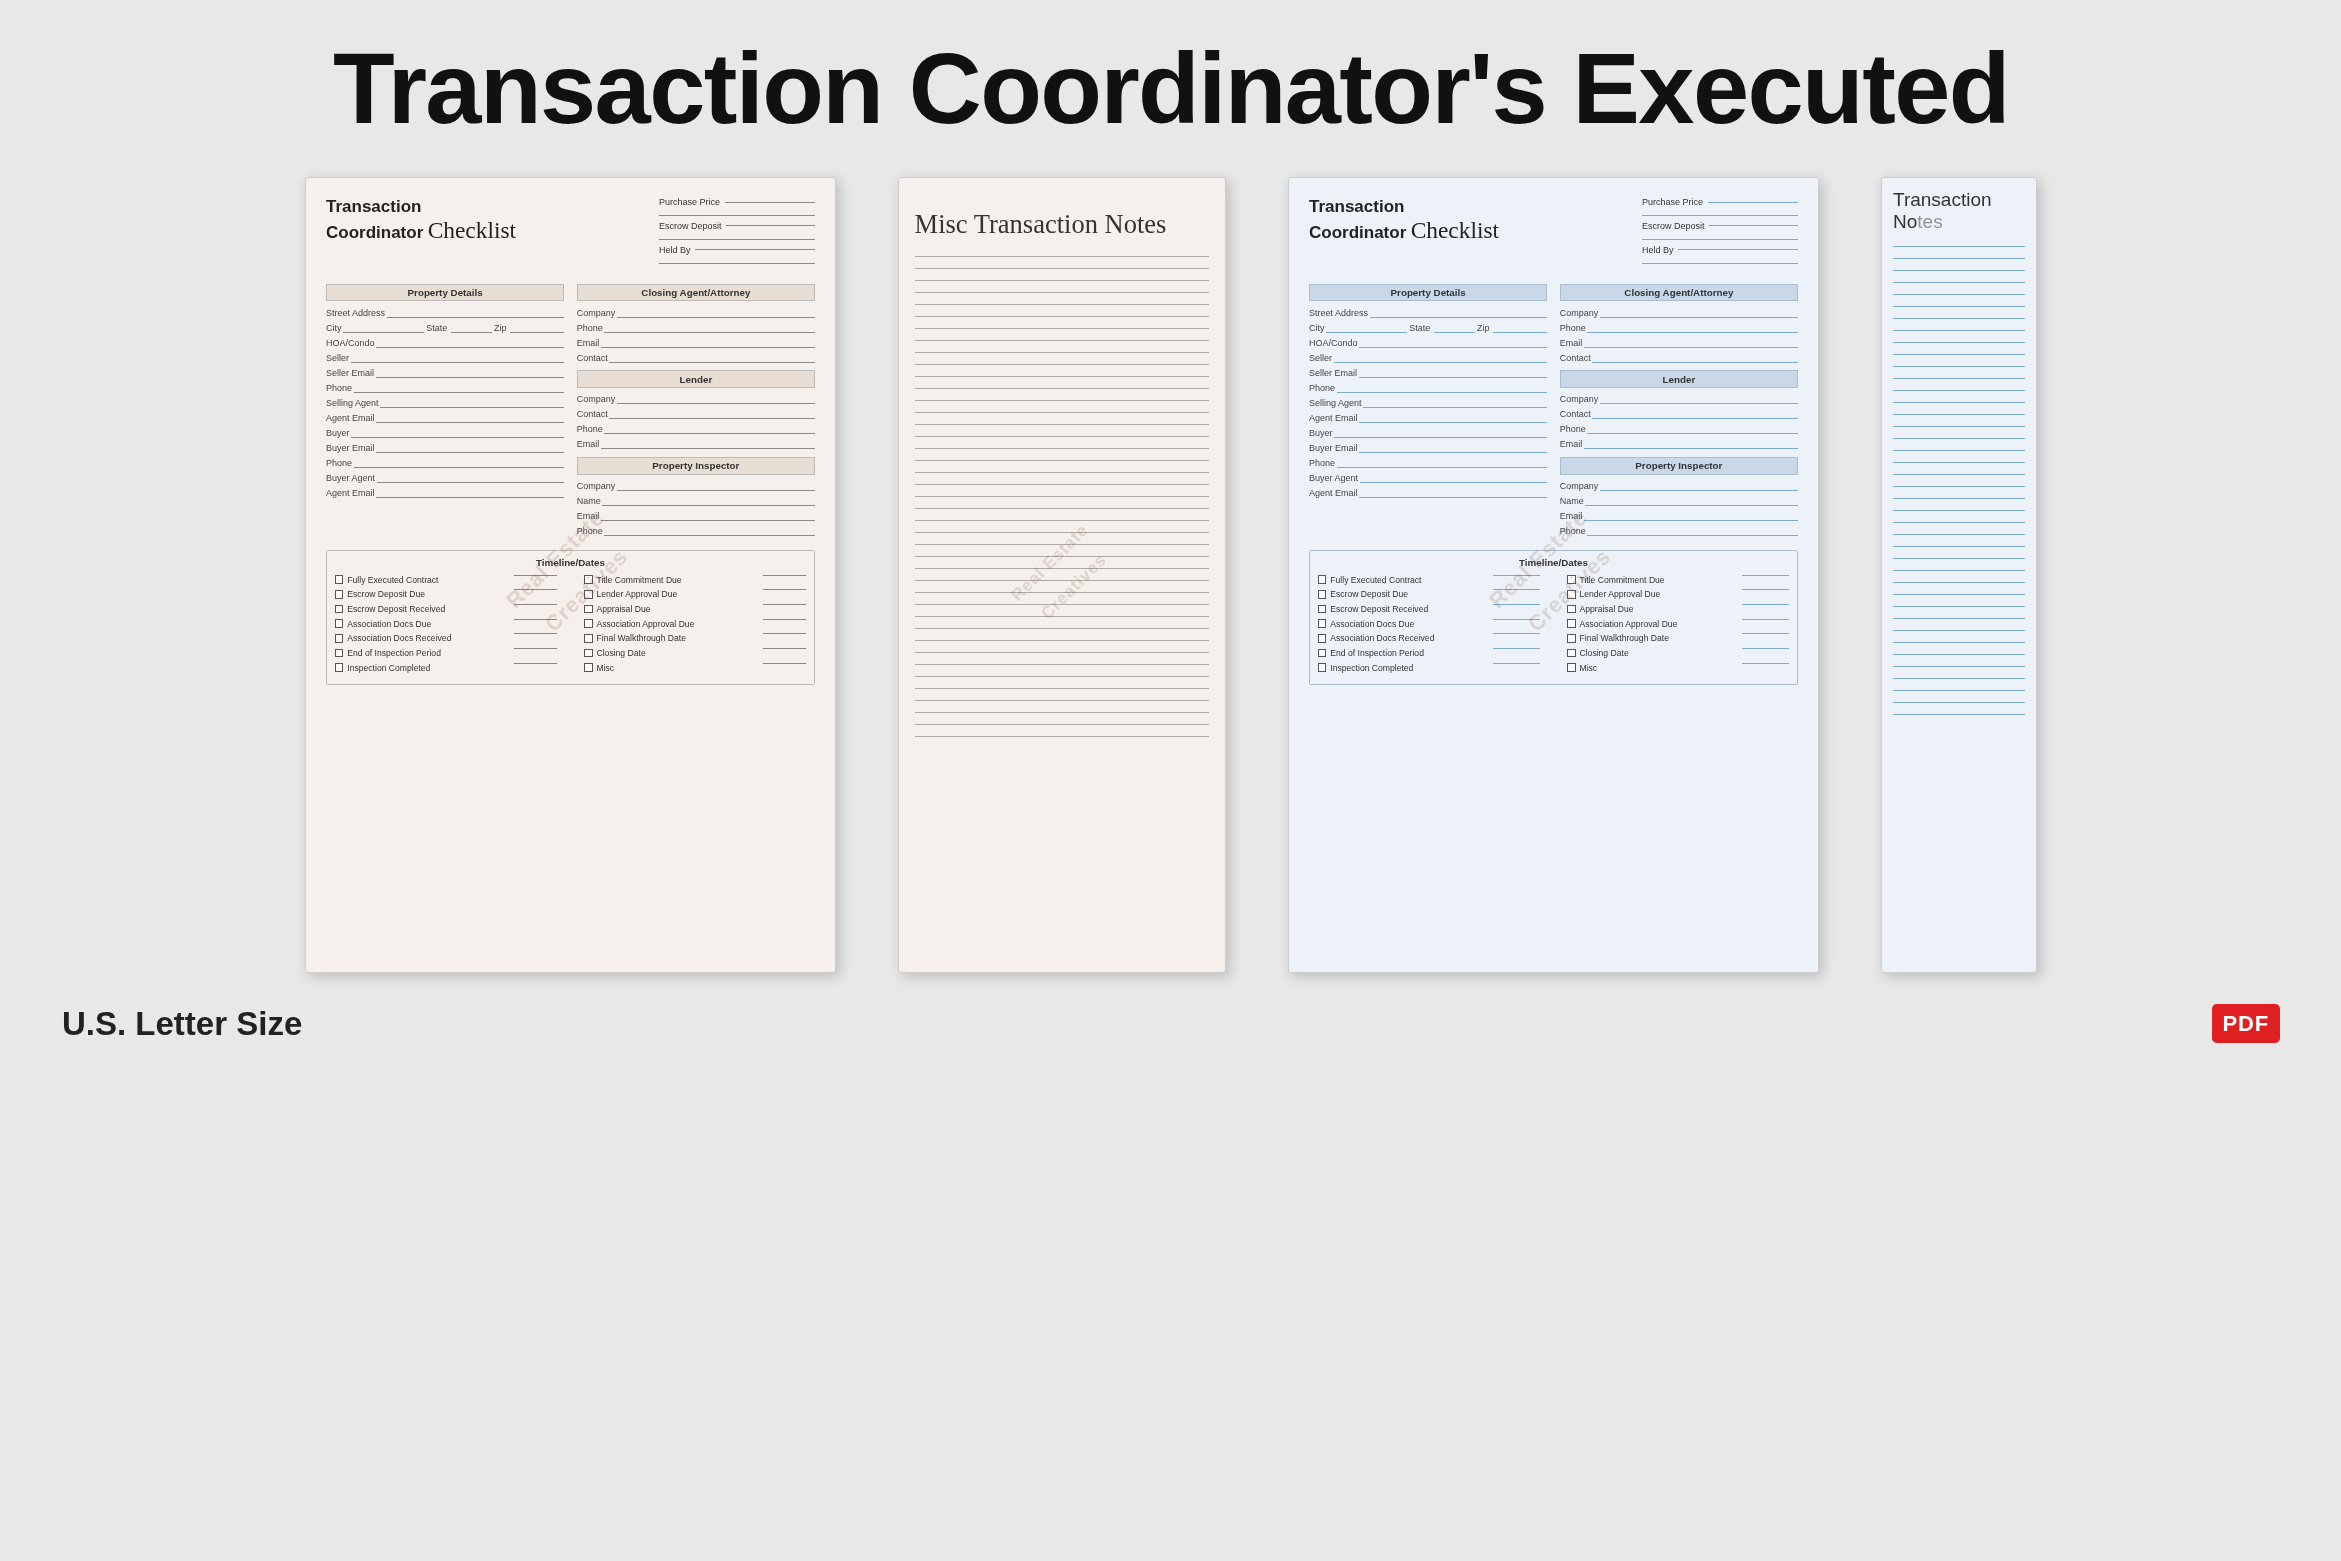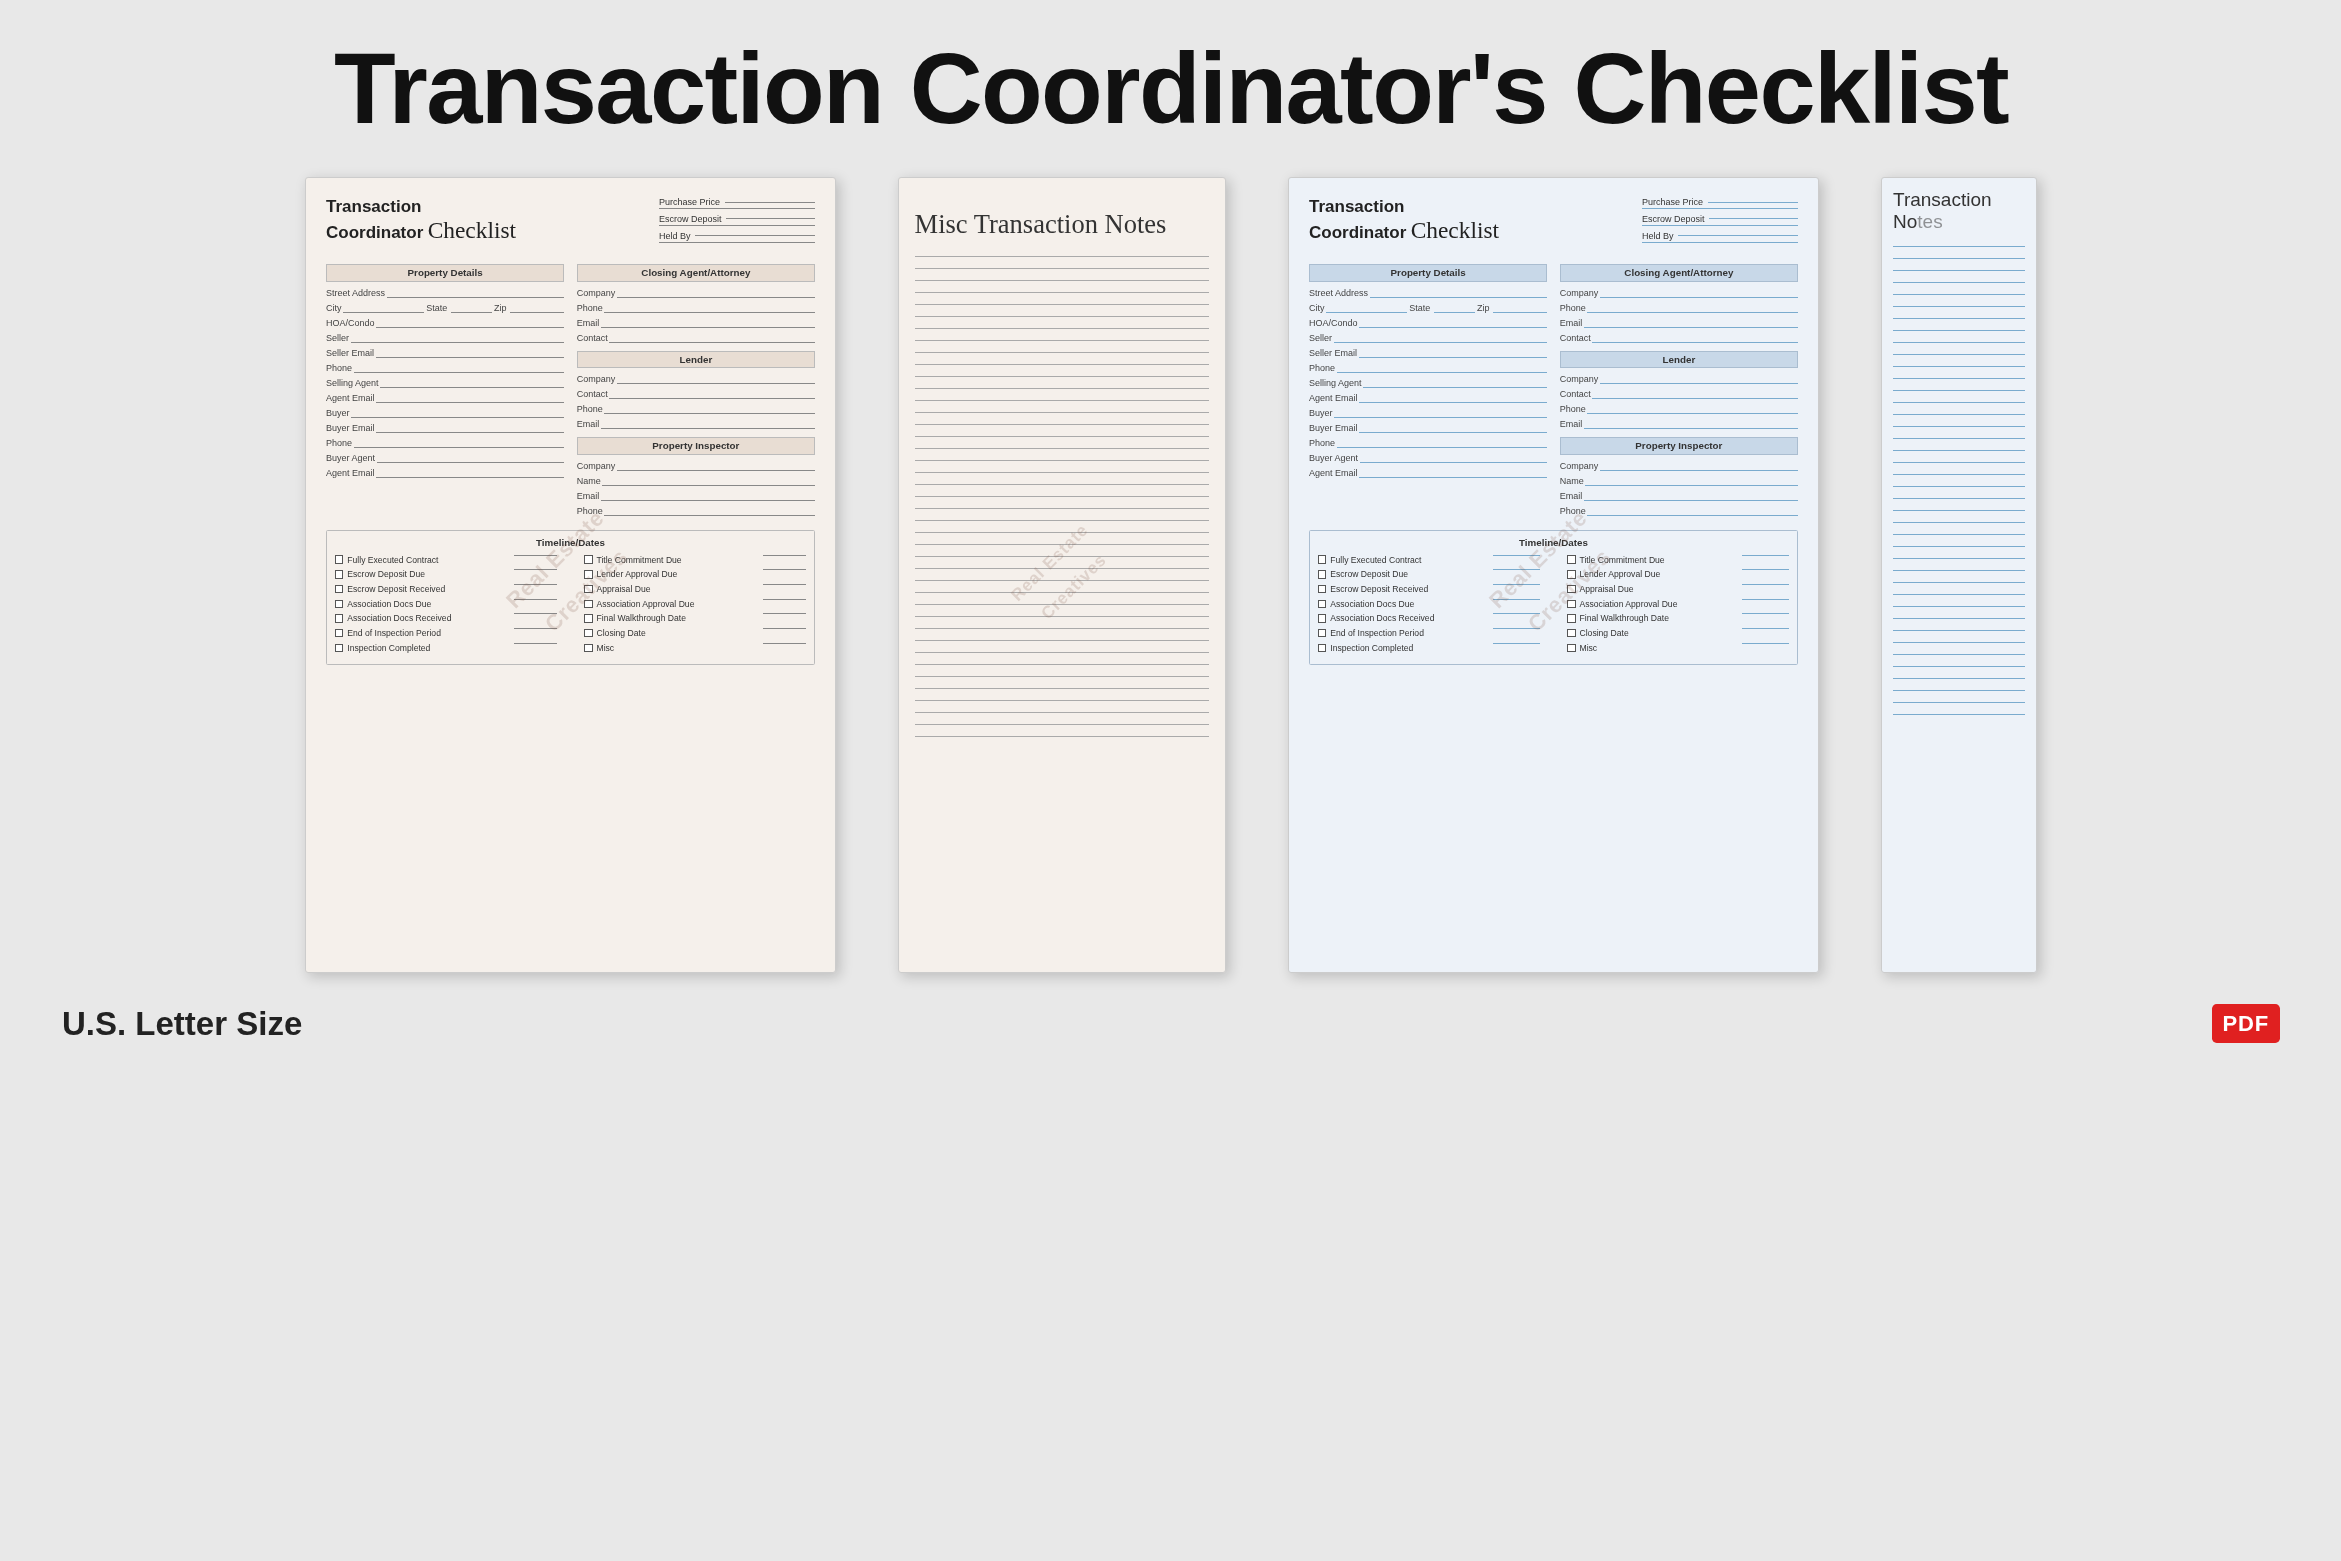--- a/index.html
+++ b/index.html
@@ -85,21 +85,21 @@
     }
 
     .doc-header-field {
       font-size: 9px;
       color: #333;
       border-bottom: 0.8px solid #888;
       width: 156px;
       display: flex;
       align-items: center;
       gap: 3.1px;
-      padding-bottom: 1px;
+      padding-bottom: 8px;
     }
 
     .doc-header-field.blue-line {
       border-bottom: 1.2px solid #7aabce;
     }
 
     
     .section-divider {
       text-align: center;
       font-size: 9.8px;
@@ -304,21 +304,21 @@
       border-radius: 3.1px;
       width: 156px;
       min-height: 703px;
       padding: 11px;
       box-shadow: 3.1px 3.1px 12.5px rgba(0,0,0,0.18);
     }
   </style>
 </head>
 <body>
 
-<div class="main-title">Transaction Coordinator's Checklist</div>
+<div class="main-title">Transaction Coordinator's Executed</div>
 
 <div class="documents-area">
 
   <div class="doc-wrapper">
     <div class="doc-card">
 
       <div class="watermark">Real Estate<br>Creatives</div>
 
       <div class="doc-header">
         <div class="doc-title-block">

